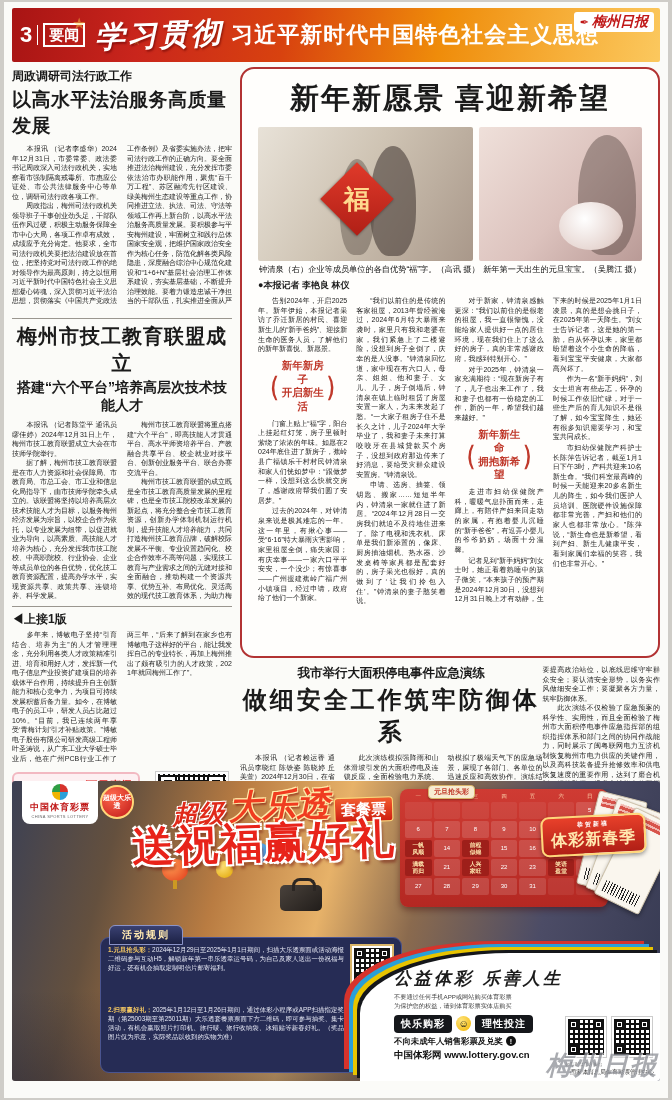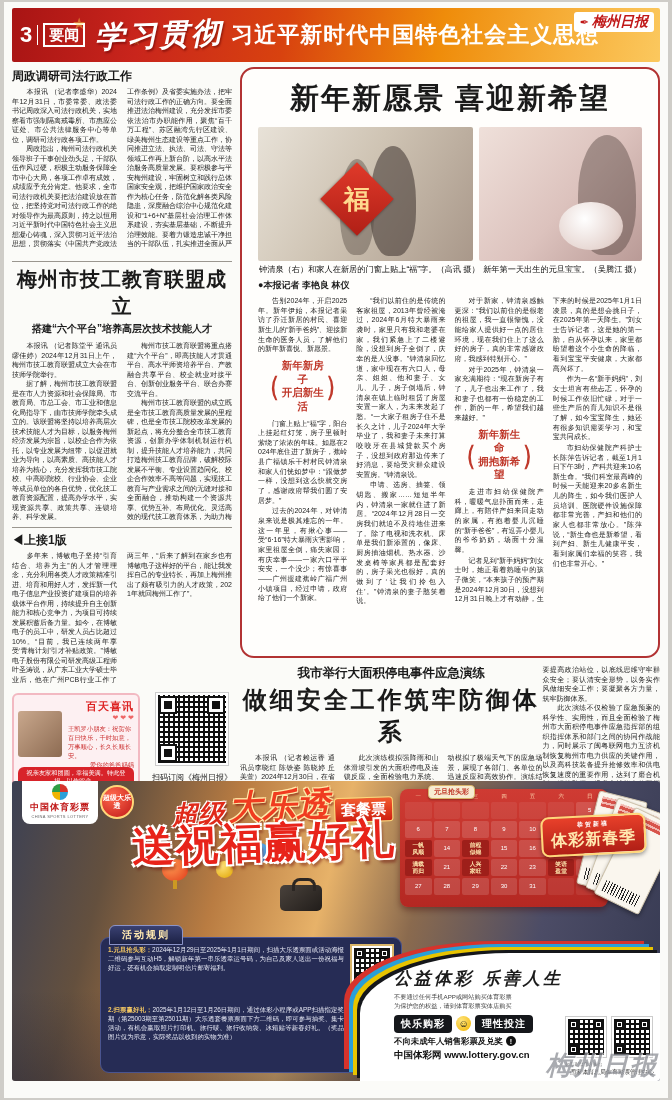--- a/index.html
+++ b/index.html
@@ -23,21 +23,21 @@
   .dateline { display:flex; justify-content:space-between; font-size:9px; color:#333; padding:4px 2px 3px; border-bottom:1px solid #b9b6b0; }
 
   
   .content { display:flex; gap:8px; margin-top:5px; height:708px; }
   .colL { width:220px; flex:none; }
   .colR { width:420px; flex:none; }
 
   .kicker { font-size:12px; font-weight:bold; margin:1px 0 2px; }
   .h-law { font-size:19px; font-weight:900; letter-spacing:.5px; margin-bottom:5px; }
   .h-league { font-size:20px; font-weight:900; letter-spacing:1px; text-align:center; }
-  .sub-league { font-size:10px; font-weight:bold; text-align:center; margin:2px 0 5px; }
+  .sub-league { font-size:14px; font-weight:bold; text-align:center; margin:2px 0 5px; }
   .cols2 { column-count:2; column-gap:10px; column-fill:auto; overflow:hidden; }
   .bodytxt { font-size:7px; line-height:1.36; text-align:justify; word-break:break-all; white-space:pre-wrap; color:#222; }
   .lrule { border:none; border-top:1px solid #9a968f; margin:4px 0; }
   .jumptag { font-size:12px; font-weight:bold; display:block; margin-bottom:2px; }
 
   
   .promo { display:flex; gap:12px; align-items:flex-start; margin-top:6px; }
   .bcard { width:128px; height:100px; background:#fdf0f2; border:2px solid #f2b9c2; border-radius:6px; position:relative; padding:4px; overflow:hidden; }
   .bcard .bphoto { position:absolute; left:4px; top:16px; width:44px; height:46px; border-radius:3px; background:linear-gradient(135deg,#c9a88d,#8d6b52); }
   .bcard .btitle { color:#d22; font-weight:900; font-size:11px; text-align:right; letter-spacing:1px; }
@@ -170,20 +170,21 @@
       <span class="lname">梅州日报</span>
     </div>
   </header>
 
 
   <div class="content">
 
     <div class="colL">
       <article>
         <div class="kicker">周政调研司法行政工作</div>
+        <h2 class="h-law">以高水平法治服务高质量发展</h2>
         <div class="cols2" style="height:170px">
           <p class="bodytxt">　　本报讯 （记者李盛华）2024年12月31日，市委常委、政法委书记周政深入司法行政机关，实地察看市强制隔离戒毒所、市惠应公证处、市公共法律服务中心等单位，调研司法行政各项工作。
 　　周政指出，梅州司法行政机关领导班子干事创业劲头足，干部队伍作风过硬，积极主动服务保障全市中心大局，各项工作卓有成效，成绩应予充分肯定。他要求，全市司法行政机关要把法治建设放在首位，把坚持党对司法行政工作的绝对领导作为最高原则，持之以恒用习近平新时代中国特色社会主义思想凝心铸魂，深入贯彻习近平法治思想，贯彻落实《中国共产党政法工作条例》及省委实施办法，把牢司法行政工作的正确方向。要全面推进法治梅州建设，充分发挥市委依法治市办职能作用，聚焦“百千万工程”、苏区融湾先行区建设、绿美梅州生态建设等重点工作，协同推进立法、执法、司法、守法等领域工作再上新台阶，以高水平法治服务高质量发展。要积极参与平安梅州建设，牢固树立和践行总体国家安全观，把维护国家政治安全作为核心任务，防范化解各类风险隐患，深度融合综治中心规范化建设和“1+6+N”基层社会治理工作体系建设，夯实基层基础，不断提升治理效能。要着力锻造忠诚干净担当的干部队伍，扎实推进全面从严管党治警，推进纪律作风建设、履职能力建设，加强岗位练兵、技能培训，不断提高队伍职业素养和专业水平。</p>
         </div>
       </article>
       <hr class="lrule">
       <article>
         <h2 class="h-league">梅州市技工教育联盟成立</h2>
         <div class="sub-league">搭建“六个平台”培养高层次技术技能人才</div>
         <div class="cols2" style="height:182px">
@@ -232,21 +233,21 @@
             <div class="fu">
                 <span>福</span>
               </div>
           </div>
           <div class="ph ph2">
             <span class="fig" style="right:4%;top:6%;width:58px;height:120px;background:rgba(70,55,50,.4)"></span>
             <div class="swaddle"></div>
           </div>
         </div>
         <div class="capsrow">
-          <span>钟清泉（右）和家人在新居的门窗上贴上“福”字。（高讯 摄）</span>
+          <span>钟清泉（右）企业等成员单位的各自优势“福”字。（高讯 摄）</span>
           <span>新年第一天出生的元旦宝宝。（吴腾江 摄）</span>
         </div>
         <div class="byline">●本报记者 李艳良 林仪</div>
         <div class="fbody">
           <p>告别2024年，开启2025年。新年伊始，本报记者采访了乔迁新居的村民、喜迎新生儿的“新手爸妈”、迎接新生命的医务人员，了解他们的新年新喜悦、新愿景。</p>
           <div class="fsub">
               <div>新年新房子
 开启新生活</div>
             </div>
           <p>门窗上贴上“福”字，阳台上挂起红灯笼，房子里顿时萦绕了浓浓的年味。如愿在2024年底住进了新房子，蕉岭县广福镇乐干村村民钟清泉和家人们恍如梦中：“跟做梦一样，没想到这么快就交房了，感谢政府帮我们圆了安居梦。”</p>

